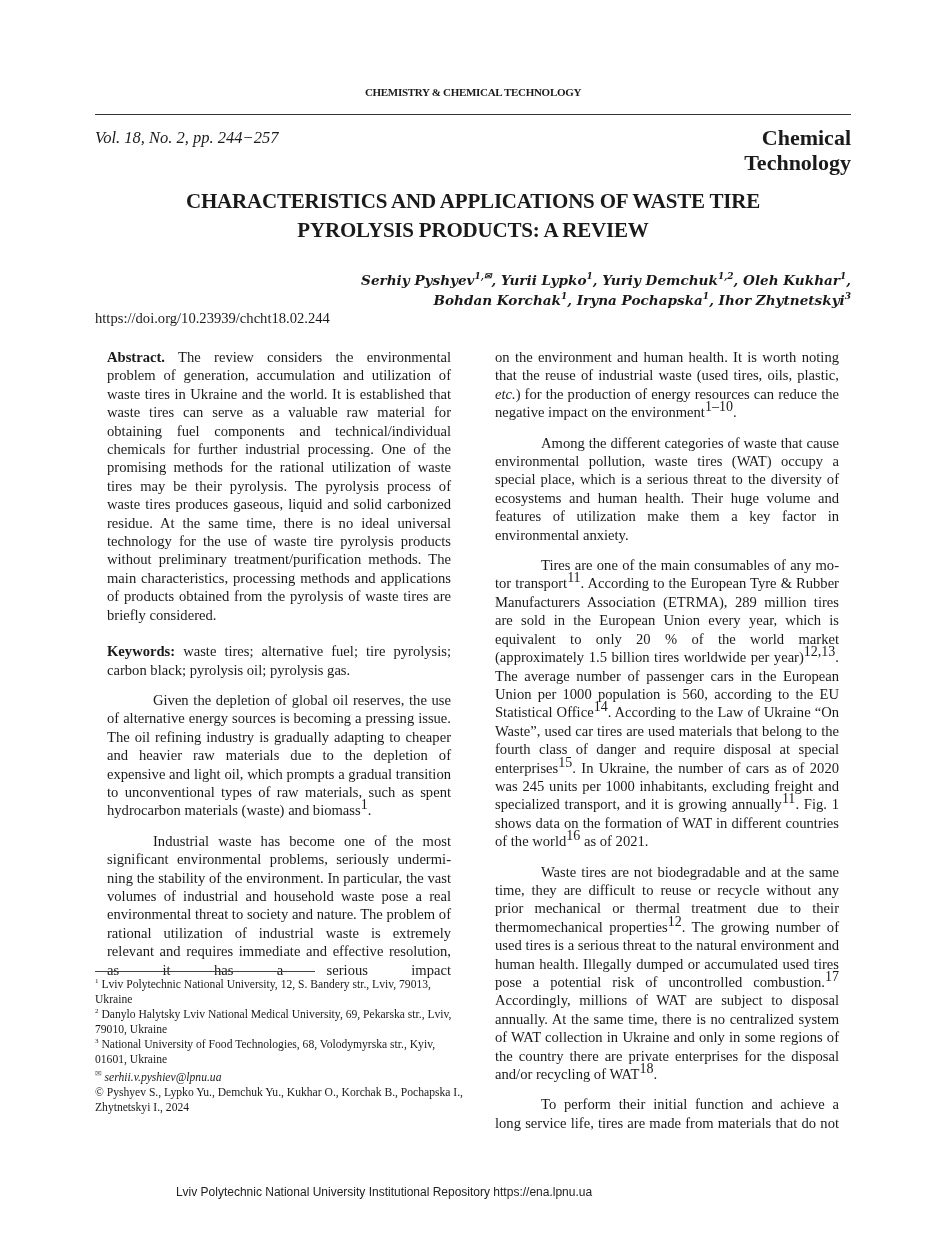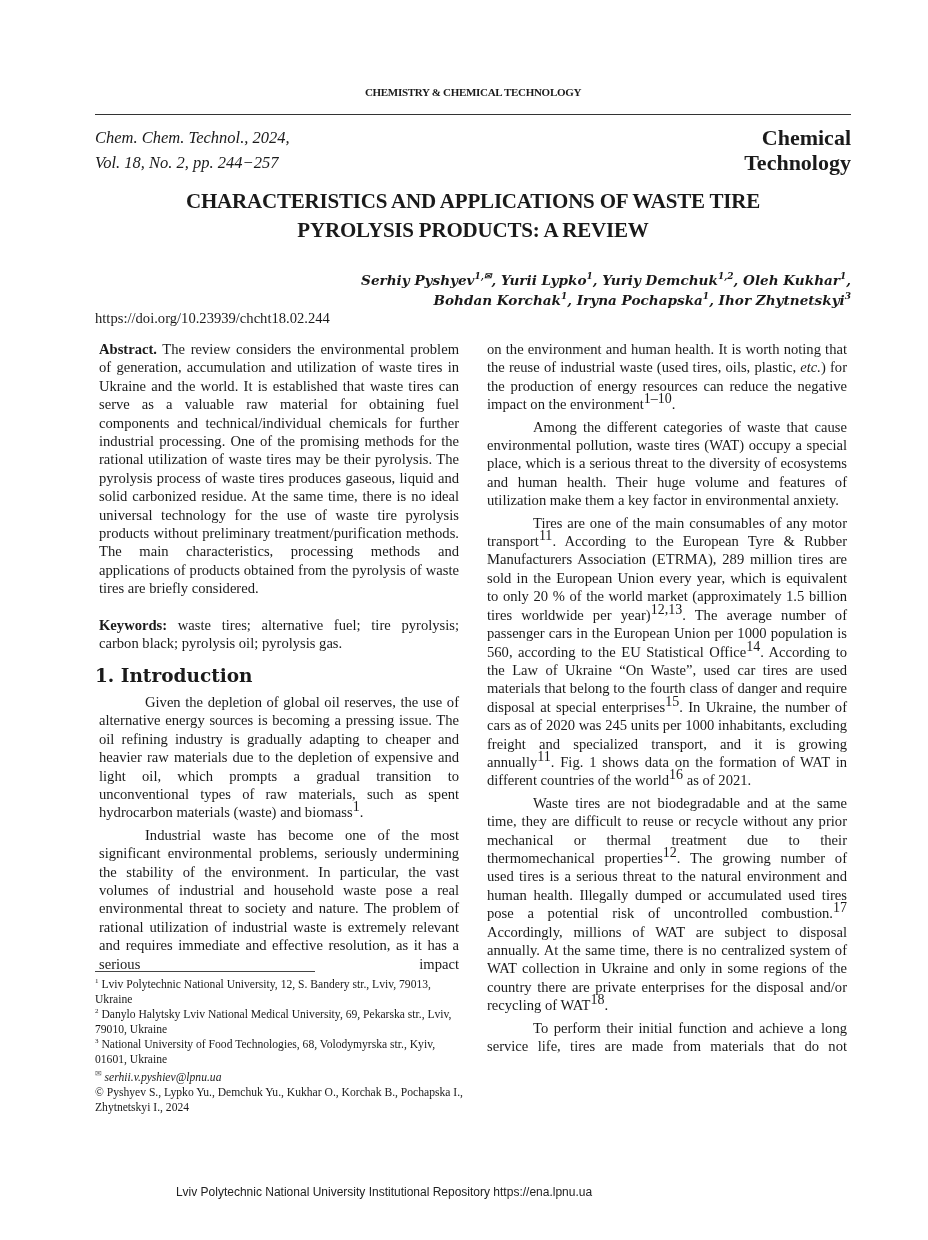--- a/index.html
+++ b/index.html
@@ -12,21 +12,21 @@
   .section-tag { position: absolute; right: 77px; top: 125px; text-align: right; font-weight: bold; font-size: 22px; line-height: 25px; }
   .paper-title { position: absolute; left: 95px; top: 187px; width: 756px; text-align: center; font-weight: bold;
          font-size: 21px; line-height: 29px; letter-spacing: -0.2px; }
   .authors { position: absolute; left: 95px; top: 270px; width: 756px; text-align: right; font-style: italic;
          font-weight: bold; font-family: "DejaVu Serif", serif; font-size: 13.6px; line-height: 20px; }
   .authors sup { font-size: 9px; }
   .doi { position: absolute; left: 95px; top: 310px; font-size: 14.6px; }
   .col { position: absolute; top: 336px; width: 368px; font-size: 14.6px; line-height: 18.4px; text-align: justify; }
   .col-left { left: 95px; }
   .col-right { left: 483px; }
-  .col p { margin: 4px; }
+  .col p { margin: 12px; }
   .indent { text-indent: 46px; }
   sup { font-size: 14px; line-height: 0; }
   .kw { margin-top: 18px !important; }
   .intro-heading { font-family: "DejaVu Serif", serif; font-weight: bold; font-size: 18.5px; margin: 14px 0 8px 0 !important; text-align: left; }
   .footnote-rule { position: absolute; left: 95px; top: 971px; width: 220px; border-top: 1px solid #444; }
   .footnotes { position: absolute; left: 95px; top: 978px; width: 368px; font-size: 11.6px; line-height: 14.9px; }
   .footnotes div { margin: 0; }
   .footnotes .j { text-align: justify; }
   .footnotes sup { font-size: 7px; }
   .email { font-style: italic; }
@@ -34,21 +34,20 @@
   .repo-footer { position: absolute; left: 0; top: 1185px; width: 768px; text-align: center;
          font-family: "Liberation Sans", sans-serif; font-size: 12px; color: #222; }
 </style>
 </head>
 <body>
 
 <div class="journal-header">CHEMISTRY &amp; CHEMICAL TECHNOLOGY</div>
 <div class="header-rule"></div>
 
 <div class="citation">
-  <div>Chem. Chem. Technol., 2024,</div>
   <div>Vol. 18, No. 2, pp. 244−257</div>
 </div>
 <div class="section-tag">
   <div>Chemical</div>
   <div>Technology</div>
 </div>
 
 <div class="paper-title">
   <div>CHARACTERISTICS AND APPLICATIONS OF WASTE TIRE</div>
   <div>PYROLYSIS PRODUCTS: A REVIEW</div>
@@ -57,21 +56,20 @@
 <div class="authors">
   <span><span>Serhiy Pyshyev</span><sup>1,</sup><sup>✉</sup><span>, </span></span><span><span>Yurii Lypko</span><sup>1</sup><span>, </span></span><span><span>Yuriy Demchuk</span><sup>1,2</sup><span>, </span></span><span><span>Oleh Kukhar</span><sup>1</sup><span>,</span></span><br>
   <span><span>Bohdan Korchak</span><sup>1</sup><span>, </span></span><span><span>Iryna Pochapska</span><sup>1</sup><span>, </span></span><span><span>Ihor Zhytnetskyi</span><sup>3</sup></span>
 </div>
 
 <div class="doi">https://doi.org/10.23939/chcht18.02.244</div>
 
 <div class="col col-left">
   <p><b>Abstract.</b><span> The review considers the environmental problem of generation, accumulation and utilization of waste tires in Ukraine and the world. It is established that waste tires can serve as a valuable raw material for obtaining fuel components and technical/individual chemicals for further industrial processing. One of the promising methods for the rational utilization of waste tires may be their pyrolysis. The pyrolysis process of waste tires produces gaseous, liquid and solid carbonized residue. At the same time, there is no ideal universal technology for the use of waste tire pyrolysis products without preliminary treatment/purification methods. The main characteristics, processing methods and applications of products obtained from the pyrolysis of waste tires are briefly considered.</span></p>
   <p class="kw"><b>Keywords:</b><span> waste tires; alternative fuel; tire pyrolysis; carbon black; pyrolysis oil; pyrolysis gas.</span></p>
-  <p class="intro-heading">1. Introduction</p>
   <p class="indent"><span>Given the depletion of global oil reserves, the use of alternative energy sources is becoming a pressing issue. The oil refining industry is gradually adapting to cheaper and heavier raw materials due to the depletion of expensive and light oil, which prompts a gradual transition to unconventional types of raw materials, such as spent hydrocarbon materials (waste) and biomass</span><sup>1</sup>.</p>
   <p class="indent" style="text-align-last: justify;"><span>Industrial waste has become one of the most significant environmental problems, seriously undermi­ning the stability of the environment. In particular, the vast volumes of industrial and household waste pose a real environmental threat to society and nature. The problem of rational utilization of industrial waste is extremely relevant and requires immediate and effective resolution, as it has a serious impact</span></p>
 </div>
 
 <div class="col col-right">
     <p><span>on the environment and human health. It is worth noting that the reuse of industrial waste (used tires, oils, plastic, </span><i>etc.</i><span>) for the production of energy resources can reduce the negative impact on the environment</span><sup>1–10</sup><span>.</span></p>
     <p class="indent"><span>Among the different categories of waste that cause environmental pollution, waste tires (WAT) occupy a special place, which is a serious threat to the diversity of ecosystems and human health. Their huge volume and features of utilization make them a key factor in environmental anxiety.</span></p>
     <p class="indent"><span>Tires are one of the main consumables of any mo­tor transport</span><sup>11</sup><span>. According to the European Tyre &amp; Rubber Manufacturers Association (ETRMA), 289 million tires are sold in the European Union every year, which is equivalent to only 20 % of the world market (approximately 1.5 billion tires worldwide per year)</span><sup>12,13</sup><span>. The average number of passenger cars in the European Union per 1000 population is 560, according to the EU Statistical Office</span><sup>14</sup><span>. According to the Law of Ukraine “On Waste”, used car tires are used materials that belong to the fourth class of danger and require disposal at special enterprises</span><sup>15</sup><span>. In Ukraine, the number of cars as of 2020 was 245 units per 1000 inhabitants, excluding freight and specialized transport, and it is growing annually</span><sup>11</sup><span>. Fig. 1 shows data on the formation of WAT in different countries of the world</span><sup>16</sup><span> as of 2021.</span></p>
     <p class="indent"><span>Waste tires are not biodegradable and at the same time, they are difficult to reuse or recycle without any prior mechanical or thermal treatment due to their thermomechanical properties</span><sup>12</sup><span>. The growing number of used tires is a serious threat to the natural environment and human health. Illegally dumped or accumulated used tires pose a potential risk of uncontrolled combustion.</span><sup>17</sup><span> Accordingly, millions of WAT are subject to disposal annually. At the same time, there is no centralized system of WAT collection in Ukraine and only in some regions of the country there are private enterprises for the disposal and/or recycling of WAT</span><sup>18</sup><span>.</span></p>
     <p class="indent" style="text-align-last: justify;"><span>To perform their initial function and achieve a long service life, tires are made from materials that do not</span></p>

